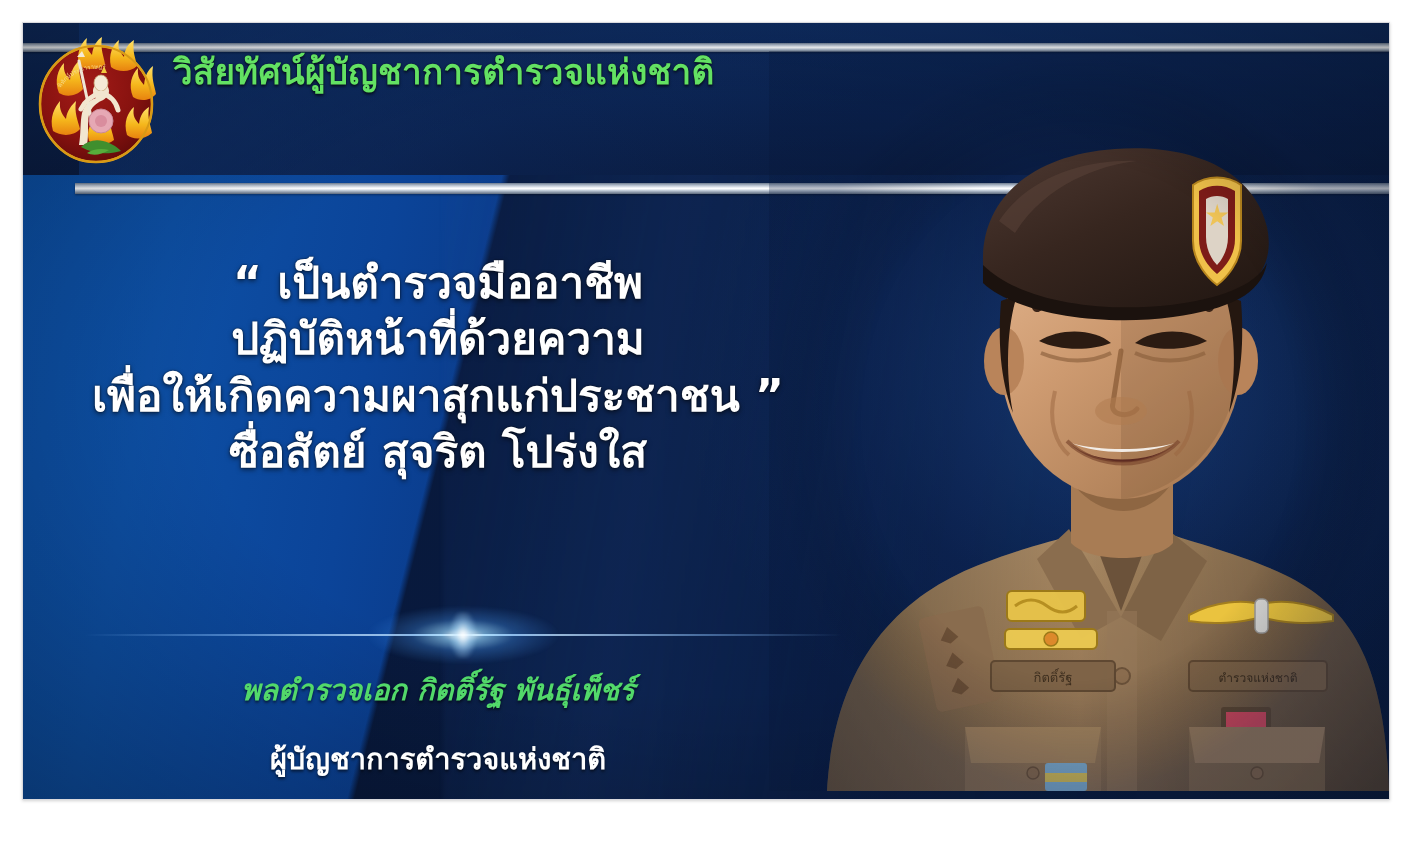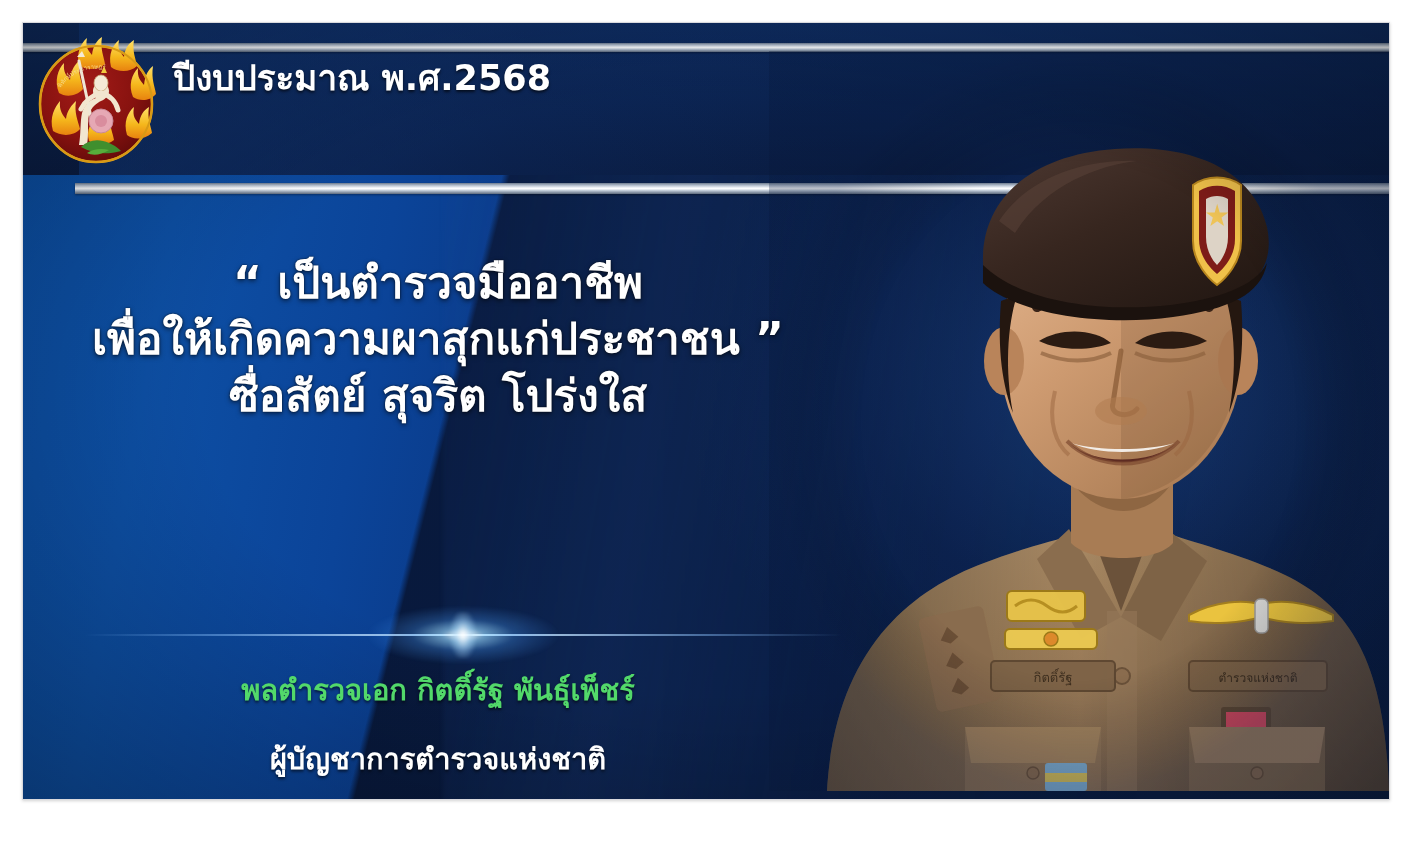--- a/index.html
+++ b/index.html
@@ -226,20 +226,21 @@
     width: 830px;
     text-align: center;
     z-index: 5;
   }
   .sig-name {
     font-size: 29px;
     font-weight: bold;
     color: #52d96a;
     text-shadow: 0 2px 3px rgba(0,0,0,0.6);
     white-space: nowrap;
+    font-style: italic;
   }
   .sig-role {
     font-size: 29px;
     font-weight: bold;
     color: #ffffff;
     margin-top: 23px;
     text-shadow: 0 2px 3px rgba(0,0,0,0.6);
     white-space: nowrap;
   }
 
@@ -457,25 +458,26 @@
           <circle cx="66" cy="86" r="6" fill="#d98d9e"></circle>
 
           <path d="M46 112 c6 -6 14 -8 22 -6 c8 2 14 6 18 10 c-14 4 -28 3 -40 -4 Z" fill="#3f8f2e"></path>
           <path d="M52 118 c6 -4 14 -5 22 -3 c-8 5 -16 6 -22 3 Z" fill="#57ad3b"></path>
         </g>
         <ellipse cx="61" cy="69" rx="56" ry="58" fill="none" stroke="#d79a16" stroke-width="2"></ellipse>
       </svg>
     </div>
 
     <div class="title-block">
-      <div class="title-line2">ปีงบประมาณ พ.ศ.2568</div>
+      <div class="title-line1">วิสัยทัศน์ผู้บัญชาการตำรวจแห่งชาติ</div>
     </div>
 
     <div class="quote-block">
       <div class="quote-line">“  เป็นตำรวจมืออาชีพ</div>
+      <div class="quote-line">ปฏิบัติหน้าที่ด้วยความ</div>
       <div class="quote-line">เพื่อให้เกิดความผาสุกแก่ประชาชน ”</div>
       <div class="quote-line">ซื่อสัตย์ สุจริต โปร่งใส</div>
     </div>
 
     <div class="divider">
       <div class="line"></div>
       <div class="burst"></div>
       <div class="burst-v"></div>
     </div>
 

